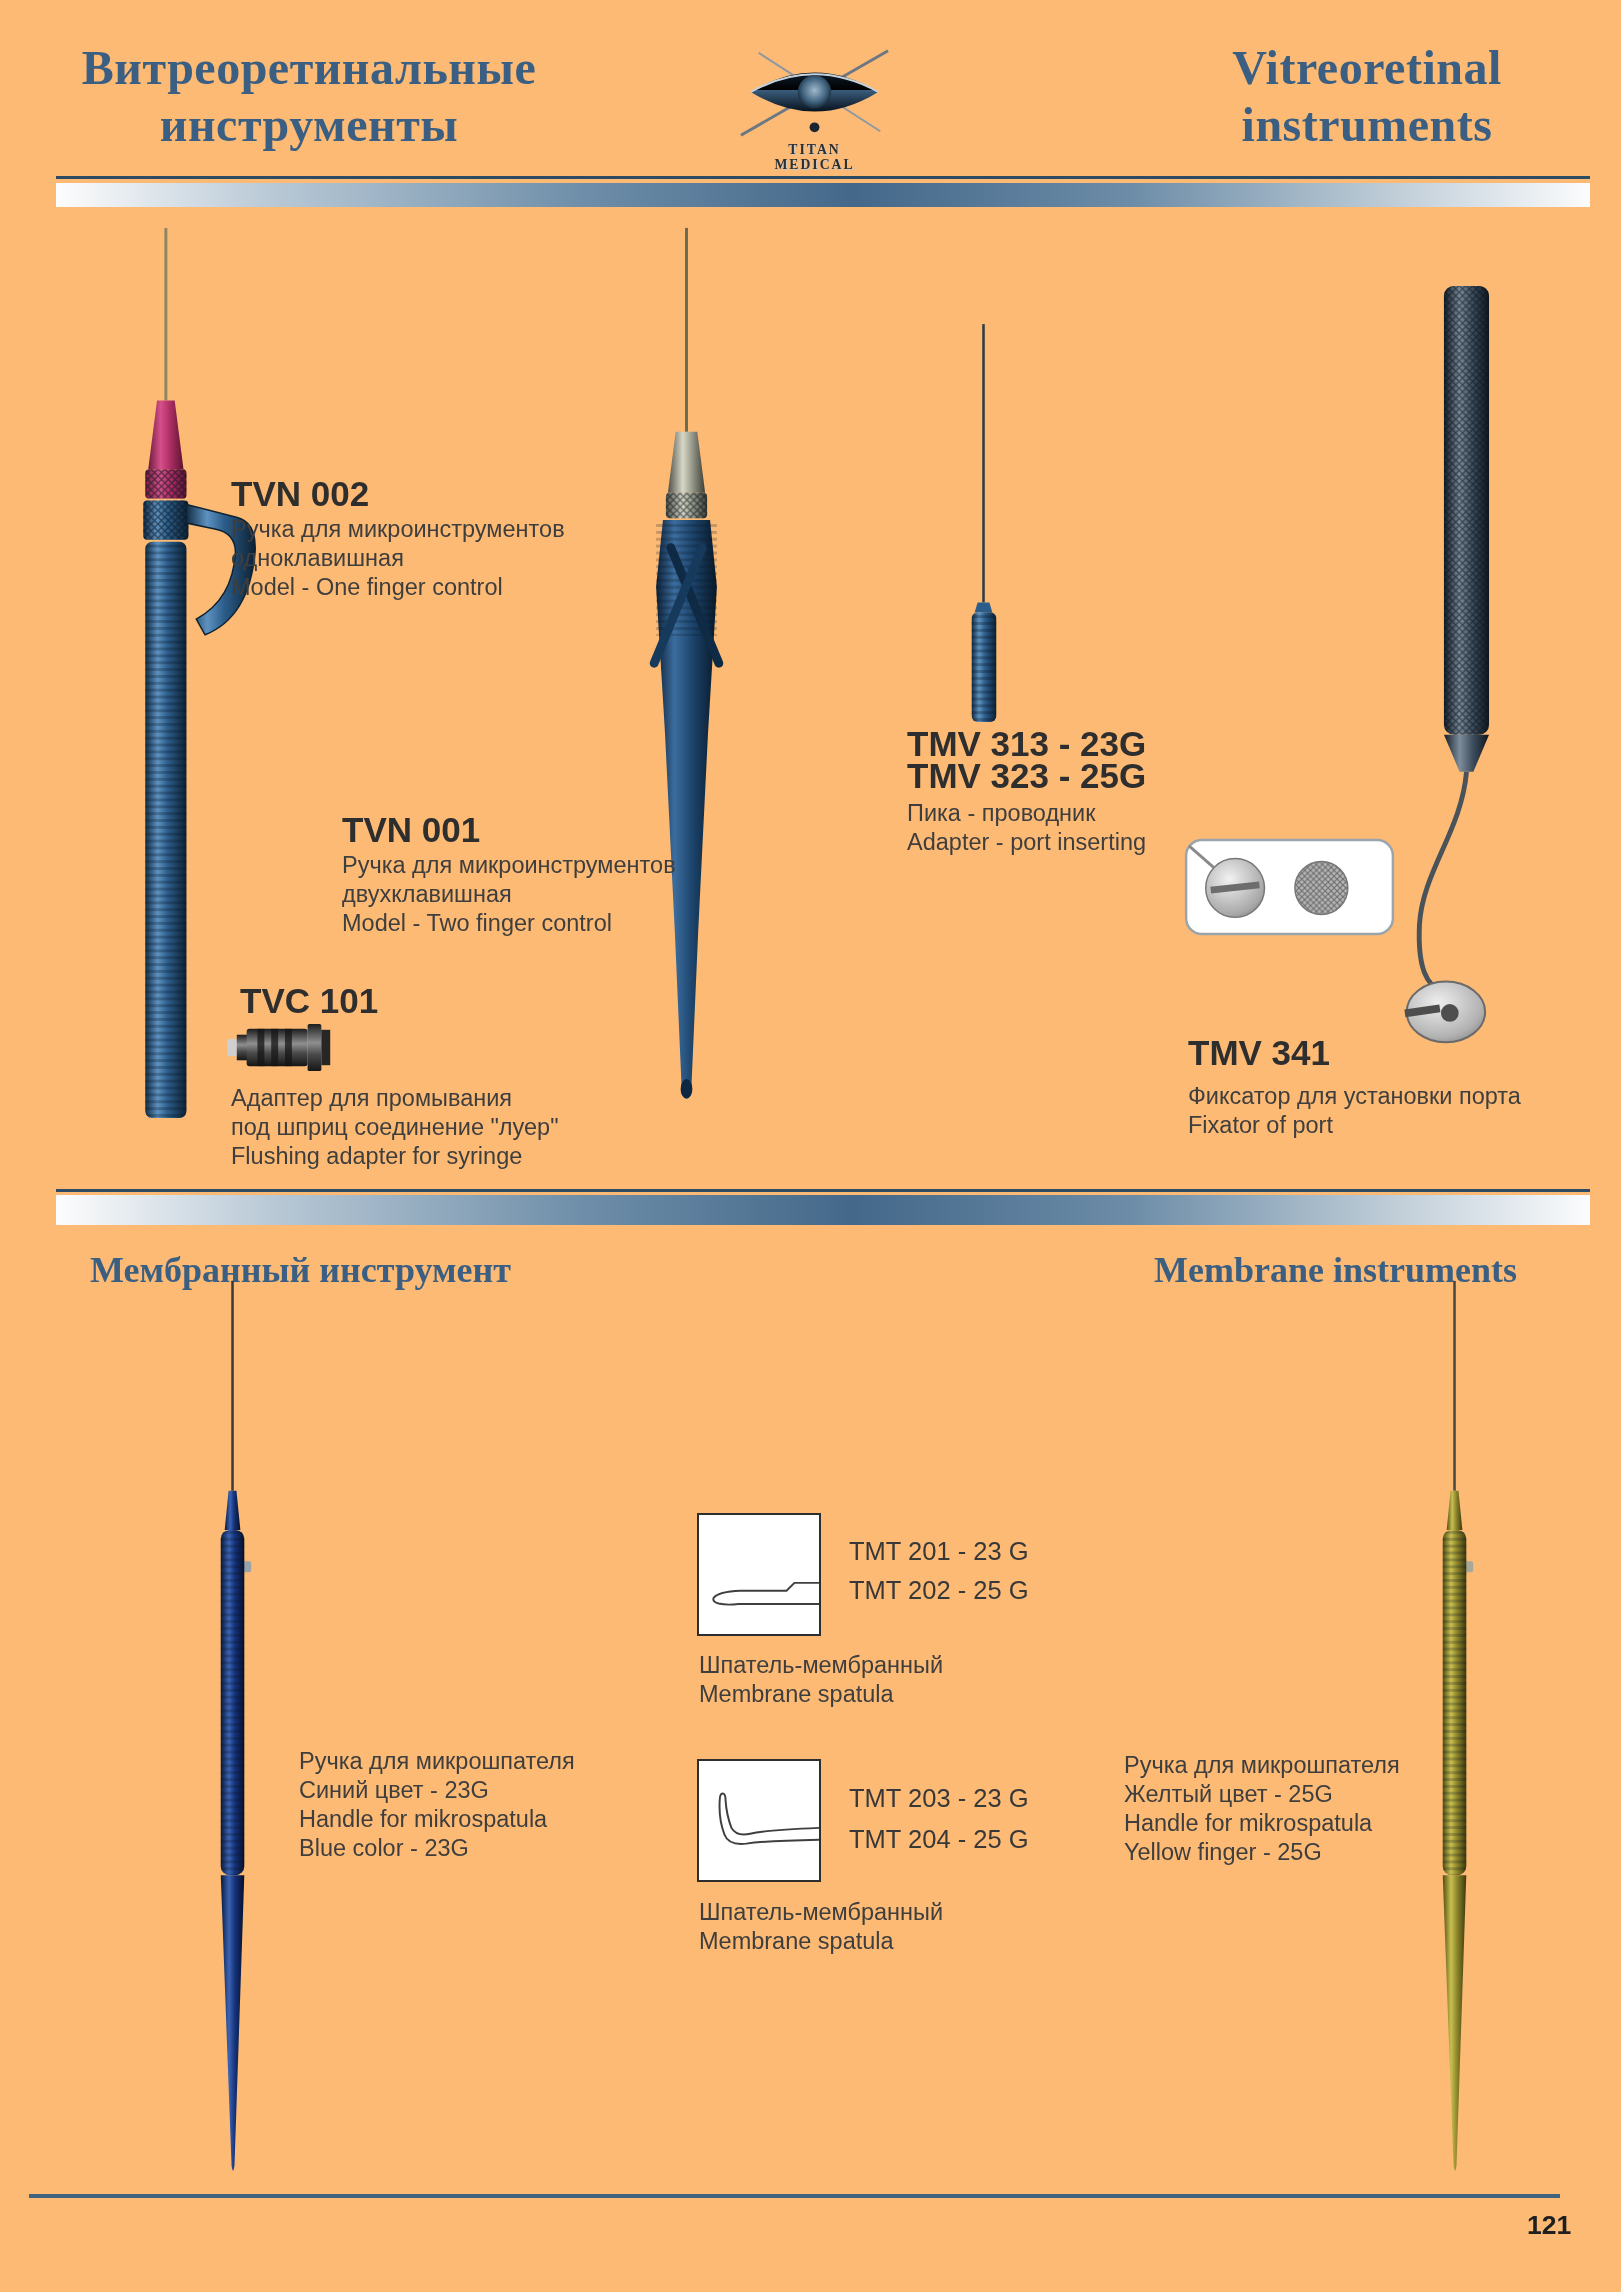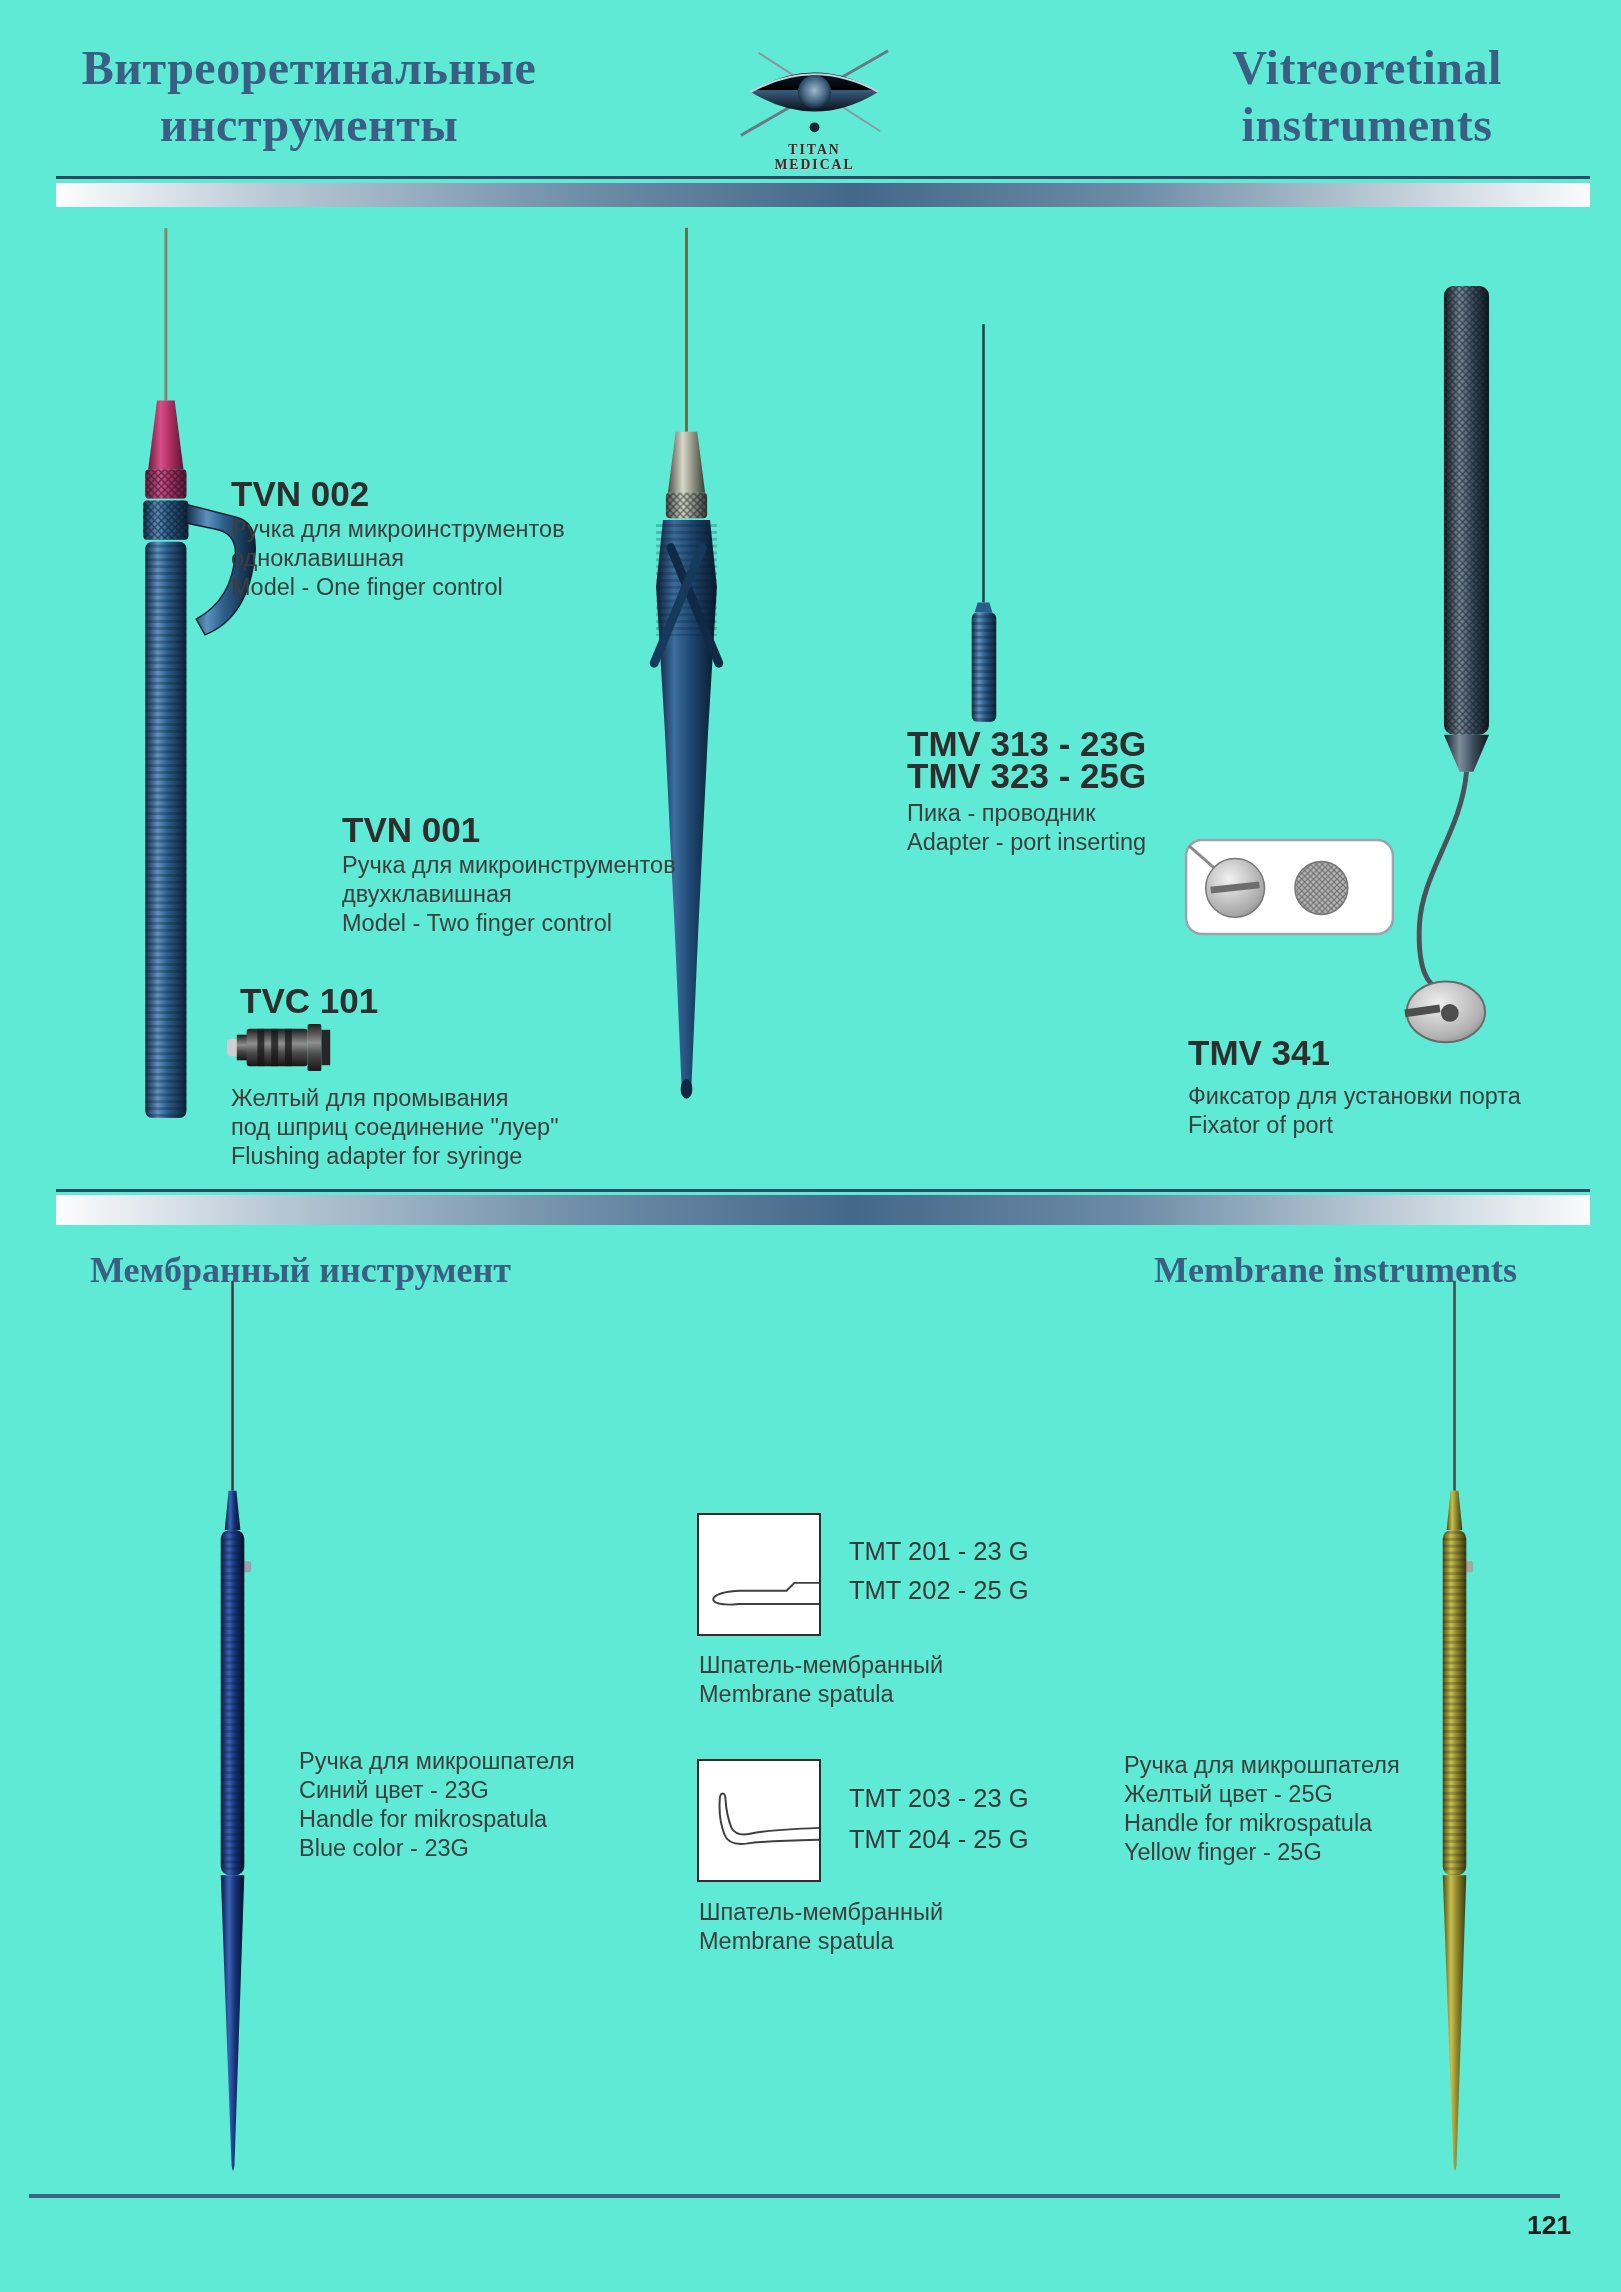--- a/index.html
+++ b/index.html
@@ -1,16 +1,16 @@
 <!DOCTYPE html>
 <html><head>
 <meta charset="utf-8">
 <style>
   html,body{margin:0;padding:0;background:#888;}
-  #page{position:relative;width:1621px;height:2293px;background:#5eead4;overflow:hidden;
+  #page{position:relative;width:1621px;height:2293px;background:#fdba74;overflow:hidden;
         font-family:"Liberation Sans",sans-serif;}
   .abs{position:absolute;}
   .serif-title{font-family:"Liberation Serif",serif;font-weight:bold;color:#3b5f82;}
   .h-title{font-size:48px;line-height:57px;text-align:center;letter-spacing:0.5px;}
   .sec-title{font-size:36px;line-height:39px;white-space:nowrap;}
   .code{font-weight:bold;font-size:35px;line-height:32px;color:#2e2e2e;white-space:nowrap;}
   .desc{font-size:23.5px;line-height:29px;color:#3e3e3e;white-space:nowrap;}
   .tmt-label{font-size:25.5px;line-height:29px;color:#383838;white-space:nowrap;}
   .divider-line{height:2.9px;background:#2d4b63;}
   .divider-band{background:linear-gradient(90deg,#fdfdfd 0%,#b9c9d6 14%,#6c8ca7 35%,#44688a 52%,#6c8ca7 70%,#c3d0da 88%,#fbfcfd 100%);}
@@ -154,21 +154,21 @@
     <rect x="2" y="24" width="11" height="18" rx="4" fill="#cfcfcf"></rect>
     <rect x="12" y="20" width="11" height="26" fill="url(#g-grey)"></rect>
     <rect x="22" y="14" width="62" height="38" rx="3" fill="url(#g-grey)"></rect>
     <rect x="33" y="14" width="7" height="38" fill="#151515" opacity=".75"></rect>
     <rect x="47" y="14" width="7" height="38" fill="#151515" opacity=".75"></rect>
     <rect x="61" y="14" width="7" height="38" fill="#151515" opacity=".75"></rect>
     <rect x="84" y="9" width="14" height="48" rx="2" fill="url(#g-grey)"></rect>
     <rect x="98" y="15" width="9" height="36" fill="#262626"></rect>
   </svg>
   <div class="abs desc" style="left:231px;top:1084px;">
-    <div>Желтый для промывания</div>
+    <div>Адаптер для промывания</div>
     <div>под  шприц соединение "луер"</div>
     <div>Flushing adapter for syringe</div>
   </div>
 
   <svg class="abs" style="left:959px;top:320px;" width="49" height="412" viewBox="0 0 50 420">
     <rect x="23.7" y="4" width="2.6" height="284" fill="#2f3b46"></rect>
     <polygon points="19,288 31,288 34,298 16,298" fill="#2c5d8a"></polygon>
     <rect x="13" y="298" width="25" height="112" rx="6" fill="url(#g-blue)"></rect>
     <rect x="13" y="298" width="25" height="112" rx="6" fill="url(#p-rib)" opacity=".6"></rect>
   </svg>

